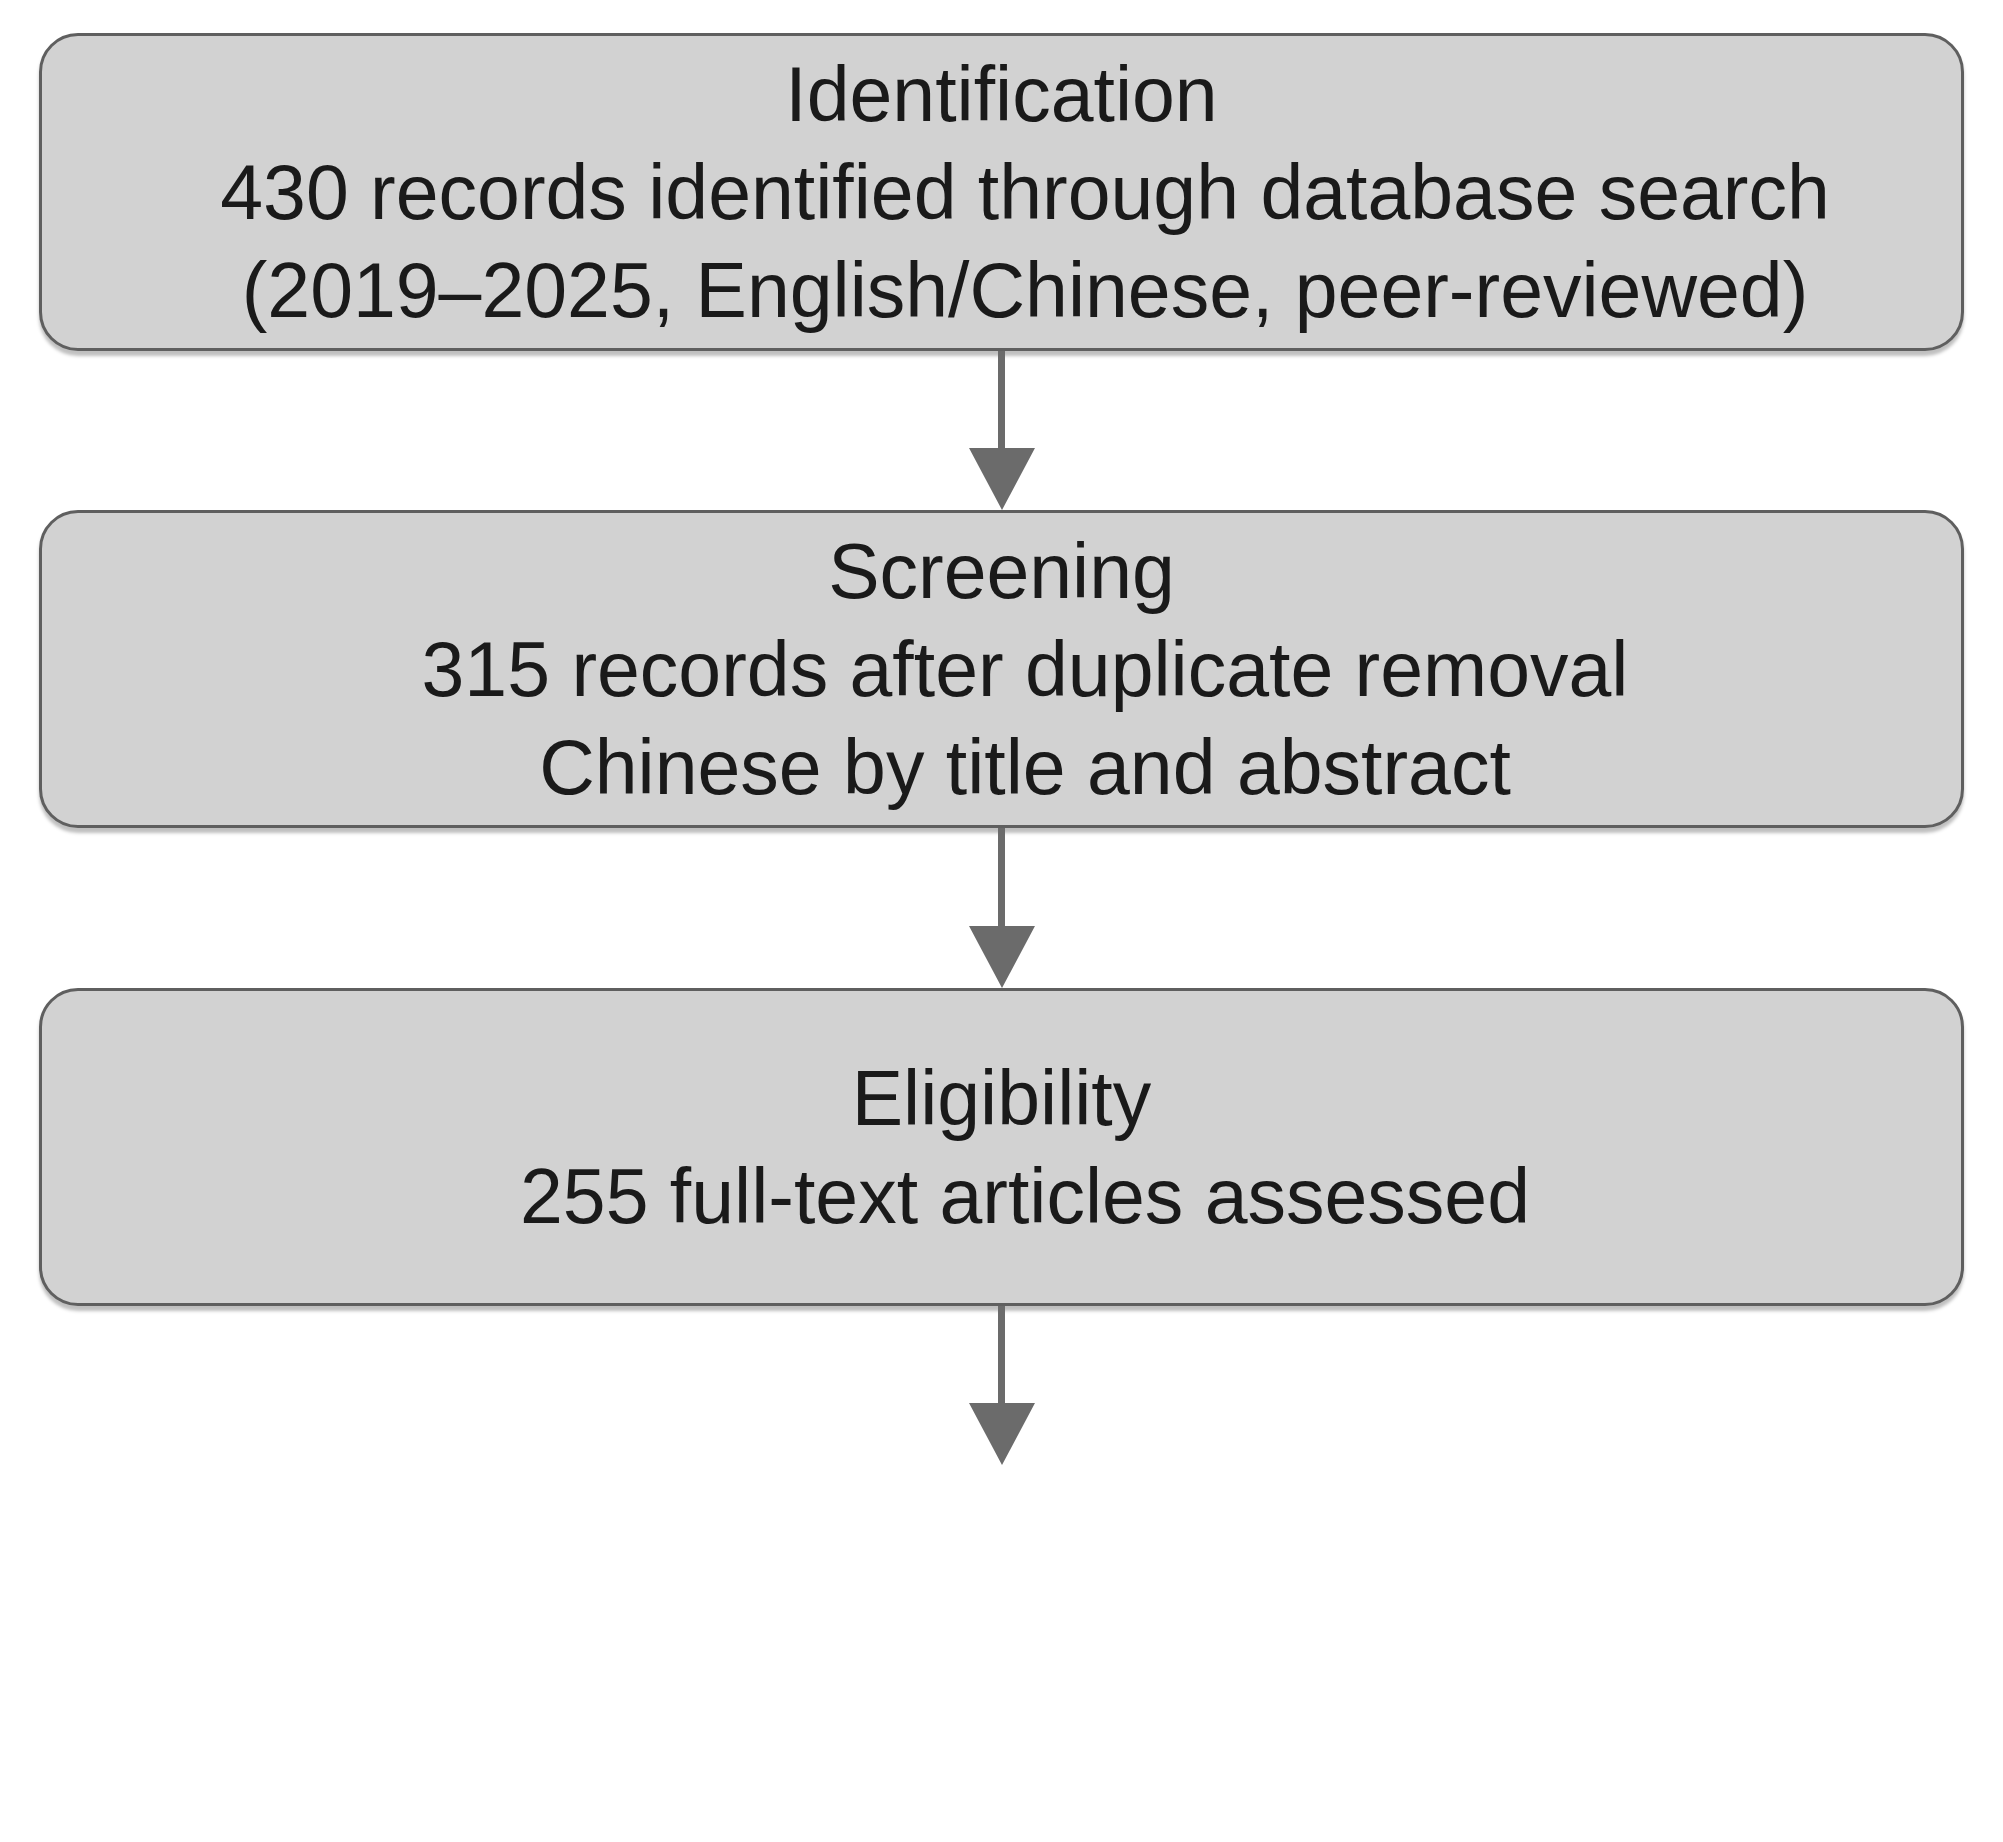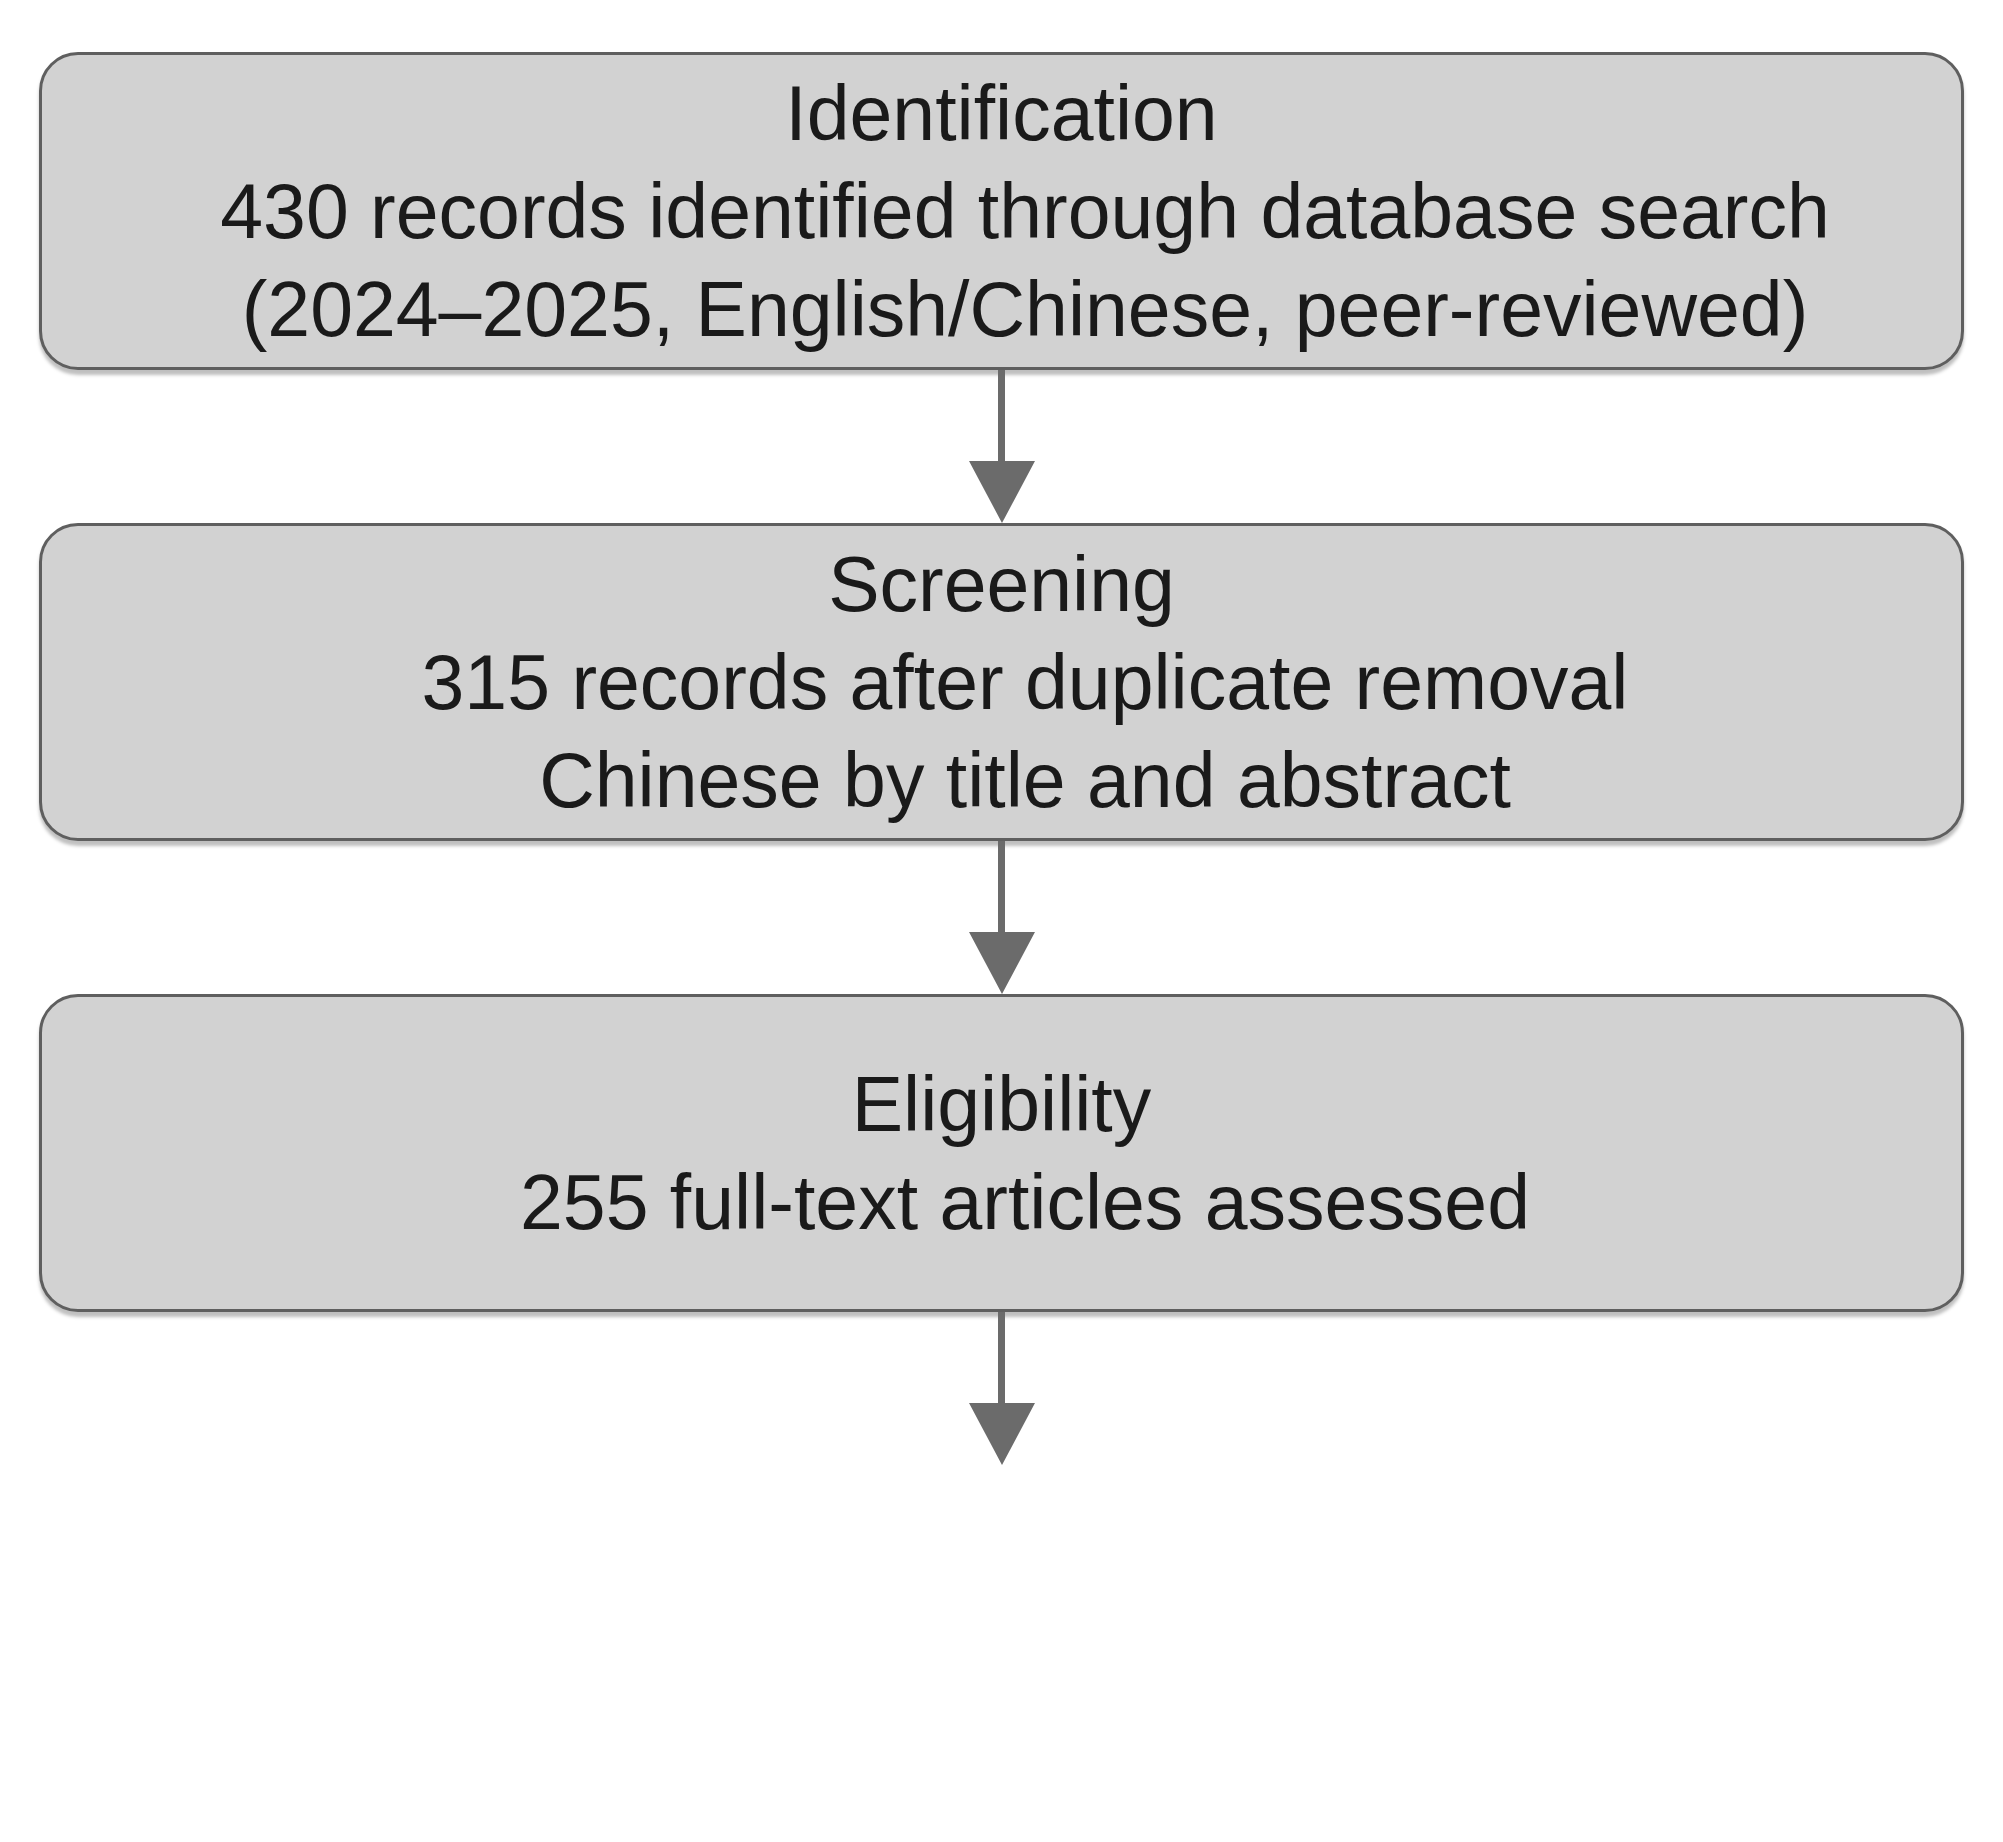--- a/index.html
+++ b/index.html
@@ -10,21 +10,21 @@
   body {
     width: 2003px;
     height: 1842px;
     font-family: "Liberation Sans", sans-serif;
     color: #1a1a1a;
   }
   .flowchart {
     box-sizing: border-box;
     width: 2003px;
     height: 1494px;
-    padding: 52px 39px 29px 39px;
+    padding: 33px 39px 29px 39px;
     display: flex;
     flex-direction: column;
     align-items: stretch;
   }
   .stage-box {
     box-sizing: border-box;
     flex: 0 0 318px;
     background: #d2d2d2;
     border: 3.4px solid #5f5f5f;
     border-radius: 39px;
@@ -66,21 +66,21 @@
   }
 </style>
 </head>
 <body>
 
 <div class="flowchart">
 
   <div class="stage-box">
     <span class="stage-title">Identification</span>
     <span class="stage-line">430 records identified through database search</span>
-    <span class="stage-line">(2024–2025, English/Chinese, peer-reviewed)</span>
+    <span class="stage-line">(2019–2025, English/Chinese, peer-reviewed)</span>
   </div>
 
   <div class="flow-arrow">
     <div class="arrow-shaft"></div>
     <div class="arrow-head"></div>
   </div>
 
   <div class="stage-box">
     <span class="stage-title">Screening</span>
     <span class="stage-line">315 records after duplicate removal</span>

